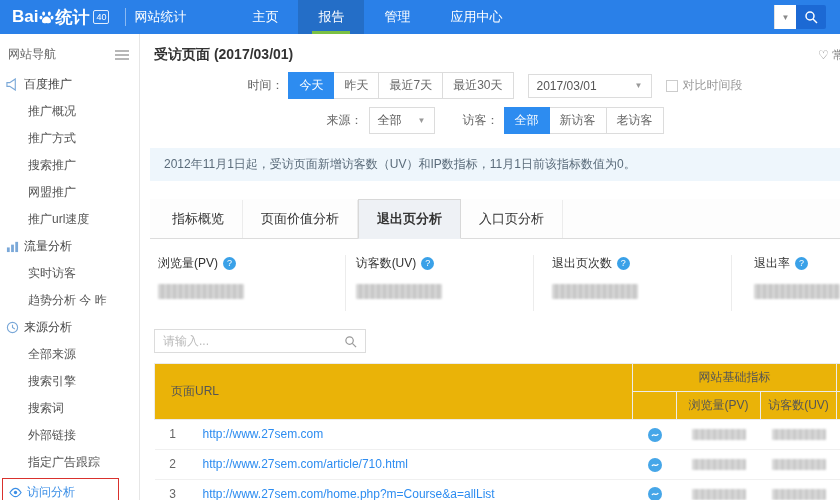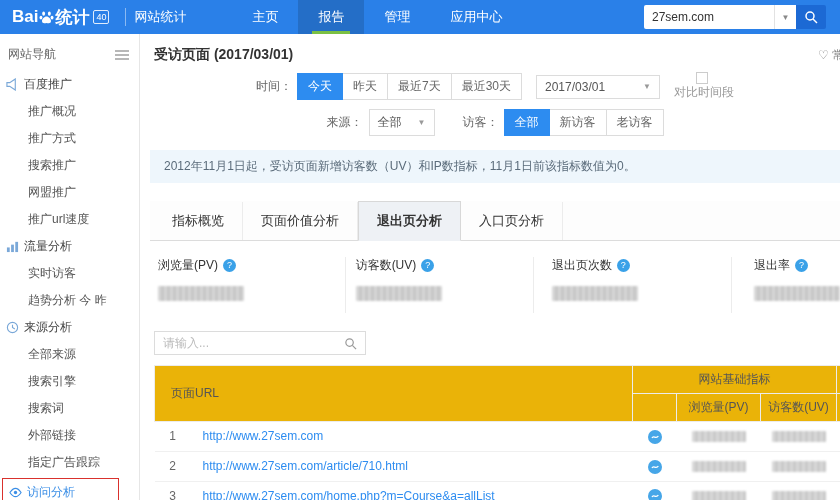--- a/index.html
+++ b/index.html
@@ -41,21 +41,21 @@
   .page-title { font-size:14px; font-weight:bold; color:#333; }
   .quick { margin-left:auto; color:#888; font-size:12px; white-space:nowrap; margin-right:-8px; }
 
   .frow { display:flex; align-items:center; padding:4px 4px; font-size:12px; color:#666;justify-content:center; }
   .flabel { margin-right:6px; }
   .seg { display:flex; }
   .seg-btn { border:1px solid #dcdcdc; background:#fff; color:#666; padding:4px 10px; margin-left:-1px; cursor:pointer; white-space:nowrap; }
   .seg-btn.active { background:#2d8cf0; border-color:#2d8cf0; color:#fff; position:relative; }
   .datebox { margin-left:14px; border:1px solid #dcdcdc; padding:4px 8px; width:124px; display:flex; justify-content:space-between; align-items:center; color:#555; cursor:pointer; }
   .caret { font-size:8px; color:#999; }
-  .cmp { display:flex; align-items:center; margin-left:14px; color:#999; cursor:pointer;flex-direction:column; }
+  .cmp { display:flex; align-items:center; margin-left:14px; color:#999; cursor:pointer; }
   .cbox { width:12px; height:12px; border:1px solid #ccc; background:#fff; margin-right:5px; flex:none; }
   .ddbox { border:1px solid #dcdcdc; padding:4px 8px; width:66px; display:flex; justify-content:space-between; align-items:center; color:#555; cursor:pointer; }
   .vlabel { margin-left:28px; margin-right:6px; }
 
   .notice { margin-top:10px; background:#eef6fc; color:#5a6b7a; padding:8px 14px; font-size:12px; }
 
   .tabs { display:flex; margin-top:18px; border-bottom:1px solid #dcdcdc; align-items:flex-end; padding-left:4px; background:#fdfdfd; }
   .tab { padding:10px 18px; font-size:13px; color:#333; border-right:1px solid #ececec; cursor:pointer; }
   .tab.active { background:#eef1f5; border:1px solid #d8d8d8; border-bottom:1px solid #eef1f5; margin-bottom:-1px; font-weight:bold; }
 
@@ -108,21 +108,20 @@
   <div class="product">网站统计</div>
 
   <nav class="nav">
     <div class="nav-item">主页</div>
     <div class="nav-item active">报告</div>
     <div class="nav-item">管理</div>
     <div class="nav-item">应用中心</div>
   </nav>
 
   <div class="site-group">
-    <div class="site-input">27sem.com</div>
     <div class="site-dd">
       <span>▼</span>
     </div>
     <div class="site-btn">
       <svg width="14" height="14" viewBox="0 0 14 14">
         <circle cx="6" cy="6" r="4" stroke="#fff" stroke-width="1.5" fill="none"></circle>
         <line x1="9" y1="9" x2="13" y2="13" stroke="#fff" stroke-width="1.5"></line>
       </svg>
     </div>
   </div>

